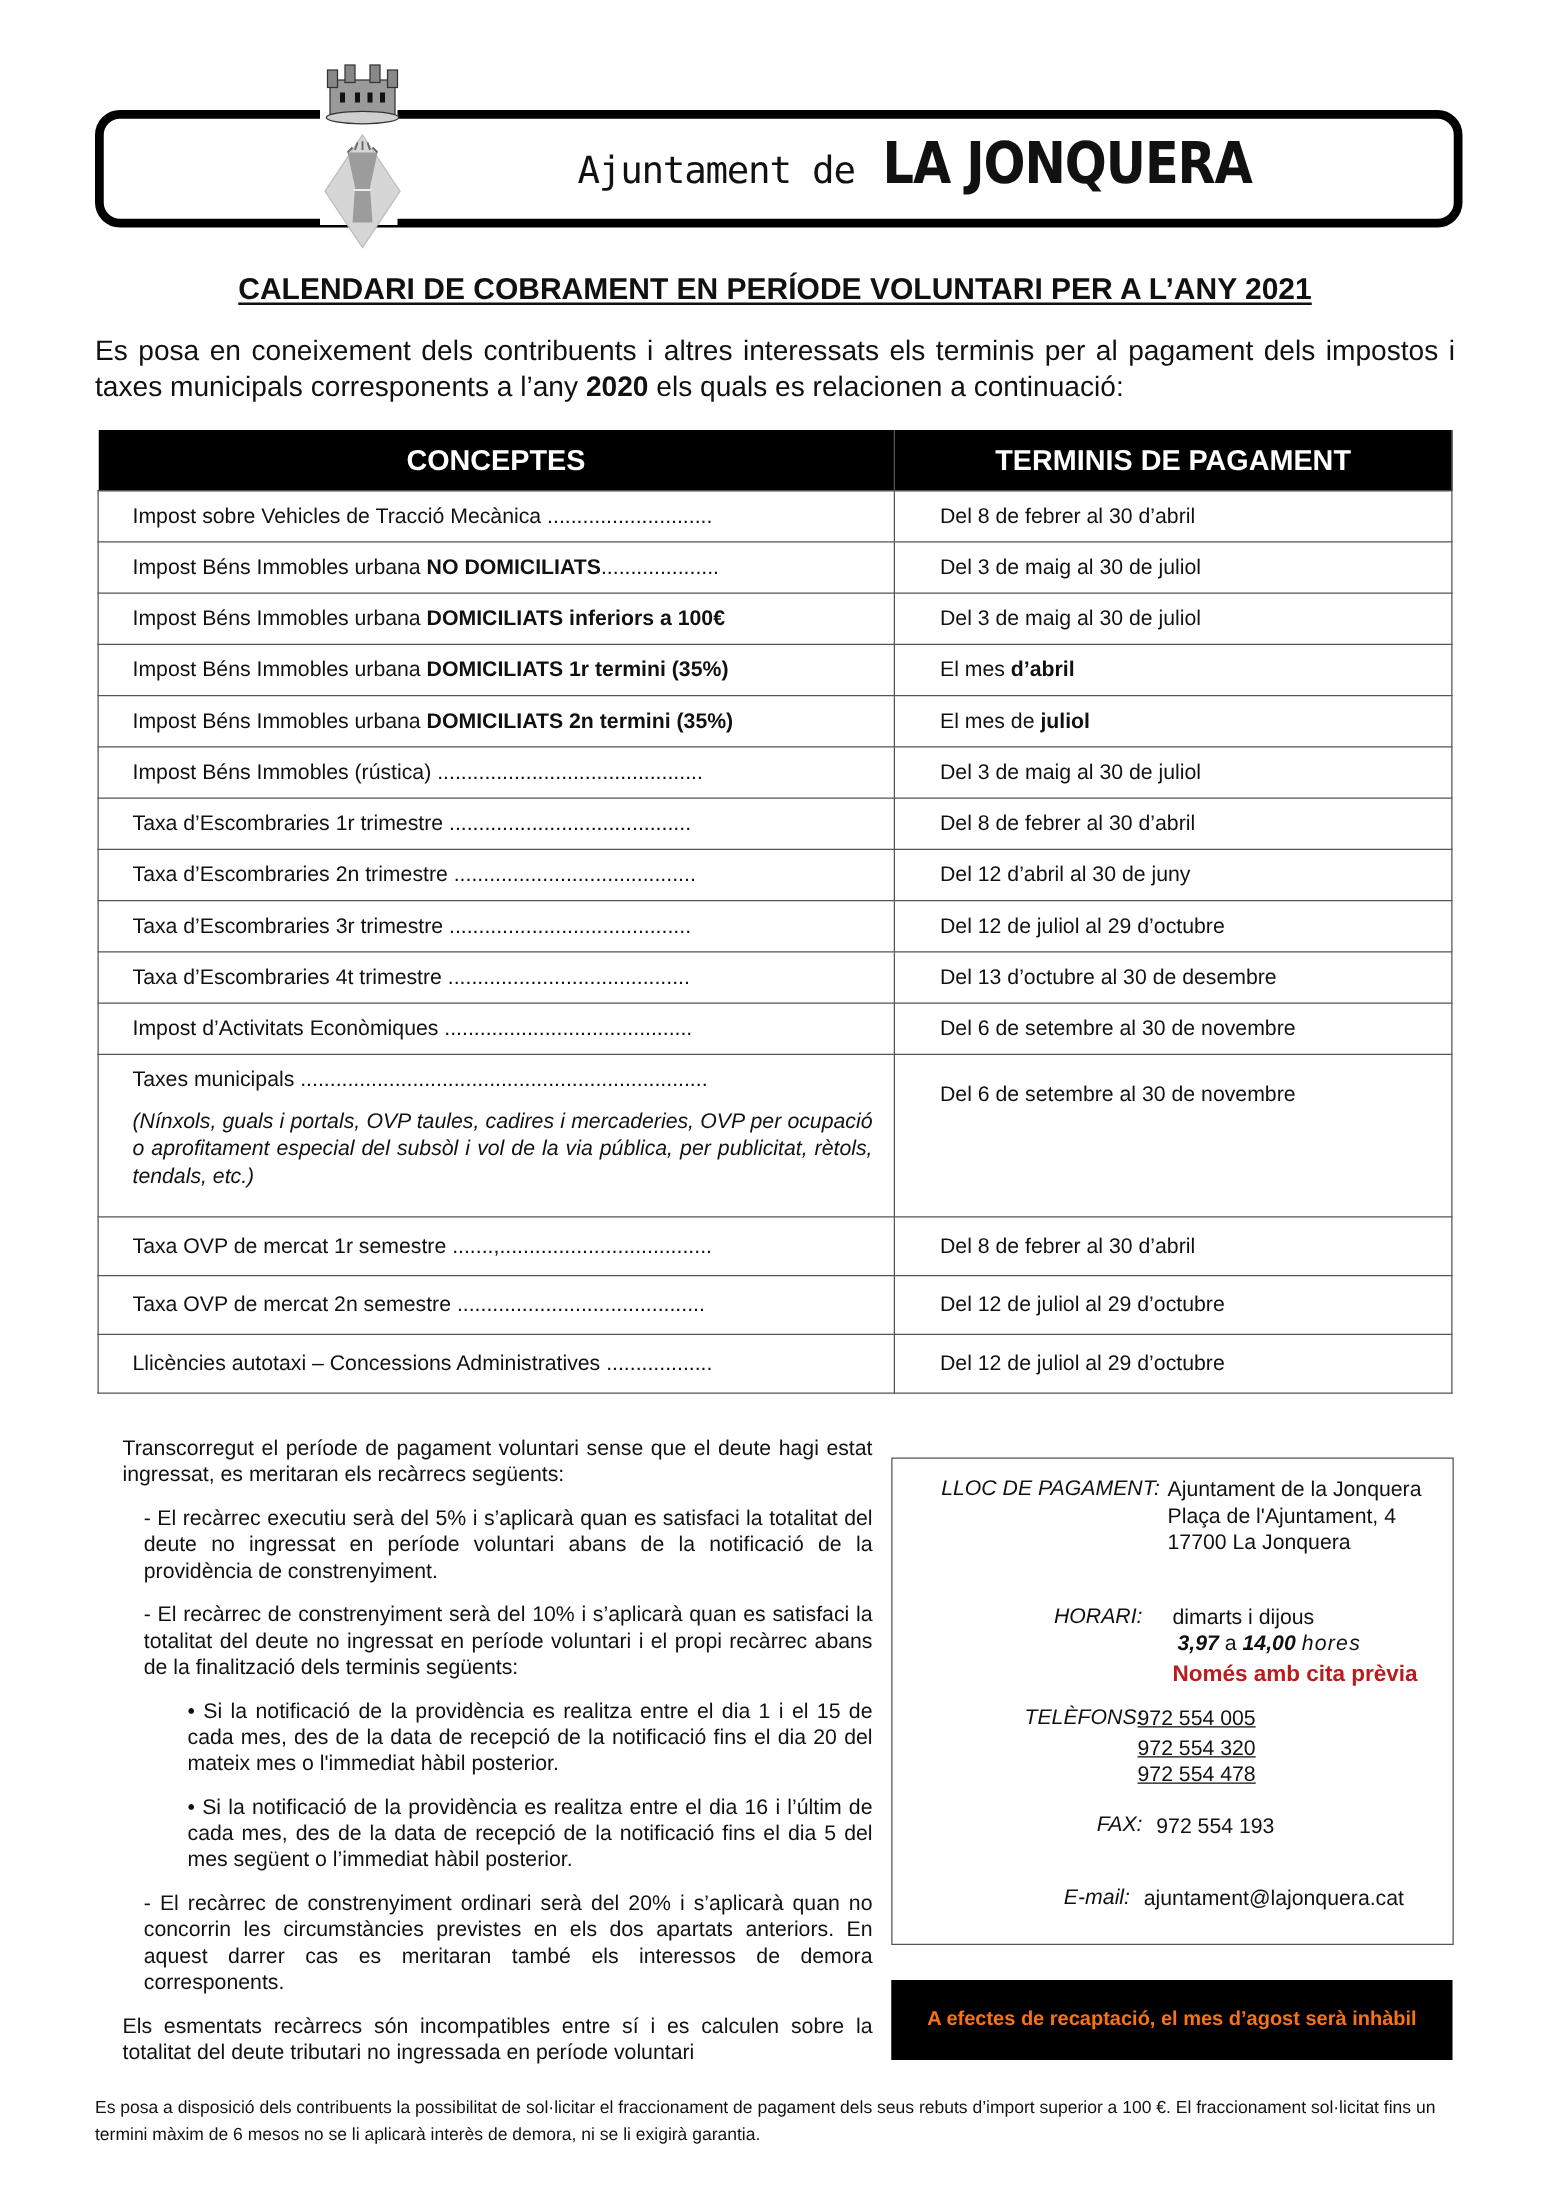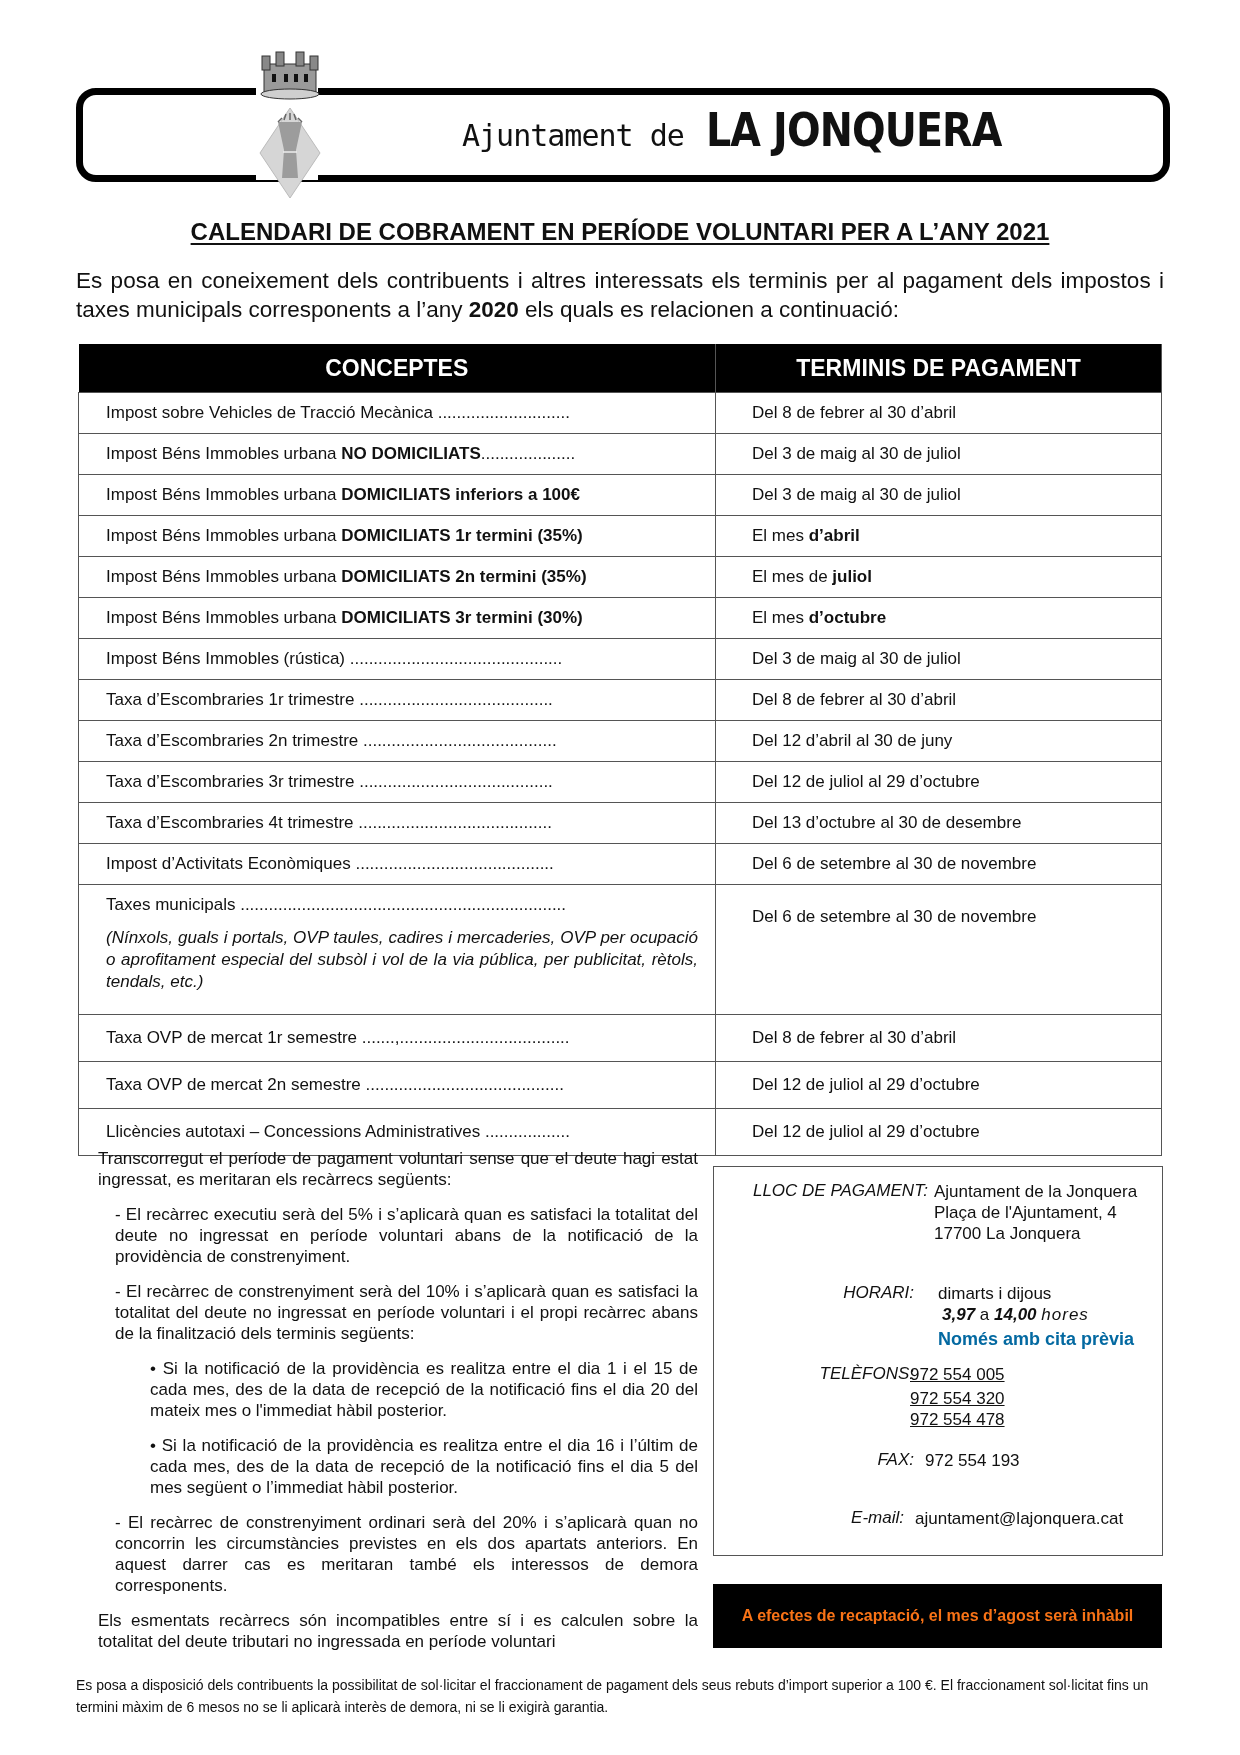--- a/index.html
+++ b/index.html
@@ -41,21 +41,21 @@
   .notes p { margin: 0 0 14px 0; text-align: justify; }
   .notes .ind { margin-left: 17px; }
   .notes .ind2 { margin-left: 52px; }
 
   
   .info { position: absolute; left: 713px; top: 1166px; width: 448px; height: 388px;
           border: 1.5px solid #555; font-size: 17px; }
   .info .row { position: absolute; left: 0; width: 448px; }
   .info .lbl { position: absolute; right: 248px; font-weight: normal; font-style: italic; white-space: nowrap; }
   .info .val { position: absolute; left: 215px; white-space: nowrap; line-height: 21px; }
-  .red { color: #0369a1; font-weight: bold; font-size: 18px; }
+  .red { color: #b91c1c; font-weight: bold; font-size: 18px; }
   .hours b { font-style: italic; }
   .hours i { letter-spacing: 1px; }
 
   .notice { position: absolute; left: 713px; top: 1584px; width: 449px; height: 64px; background: #000;
             color: #f97316; font-weight: bold; font-size: 16px; display: flex; align-items: center; justify-content: center; }
 
   .footer { position: absolute; left: 76px; width: 1090px; top: 1674px; font-size: 14px; line-height: 22px; }
 </style>
 </head>
 <body>
@@ -116,24 +116,20 @@
       </tr>
       <tr>
         <td class="c1"><span>Impost Béns Immobles urbana </span><b>DOMICILIATS 1r termini (35%)</b><span></span></td>
         <td class="c2"><span>El mes </span><b>d’abril</b></td>
       </tr>
       <tr>
         <td class="c1"><span>Impost Béns Immobles urbana </span><b>DOMICILIATS 2n termini (35%)</b><span></span></td>
         <td class="c2"><span>El mes de </span><b>juliol</b></td>
       </tr>
       <tr>
-        <td class="c1"><span>Impost Béns Immobles urbana </span><b>DOMICILIATS 3r termini (30%)</b><span></span></td>
-        <td class="c2"><span>El mes </span><b>d’octubre</b></td>
-      </tr>
-      <tr>
         <td class="c1"><span>Impost Béns Immobles (rústica) .............................................</span><b></b><span></span></td>
         <td class="c2"><span>Del 3 de maig al 30 de juliol</span><b></b></td>
       </tr>
       <tr>
         <td class="c1"><span>Taxa d’Escombraries 1r trimestre .........................................</span><b></b><span></span></td>
         <td class="c2"><span>Del 8 de febrer al 30 d’abril</span><b></b></td>
       </tr>
       <tr>
         <td class="c1"><span>Taxa d’Escombraries 2n trimestre .........................................</span><b></b><span></span></td>
         <td class="c2"><span>Del 12 d’abril al 30 de juny</span><b></b></td>

